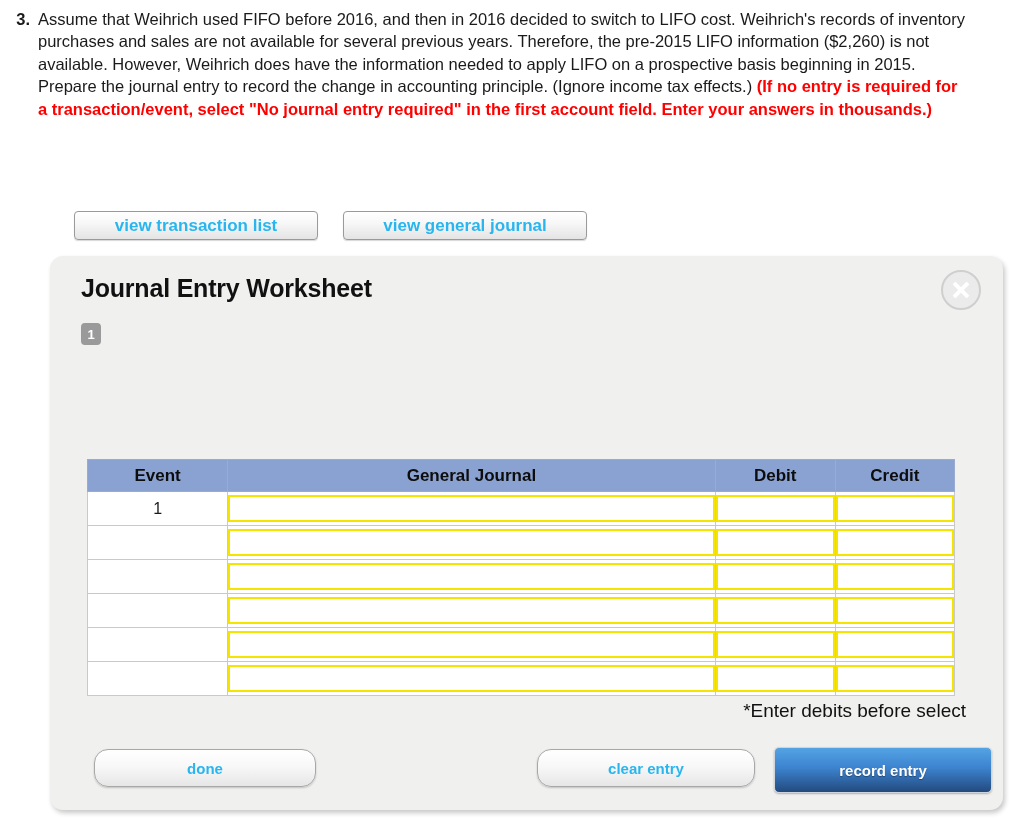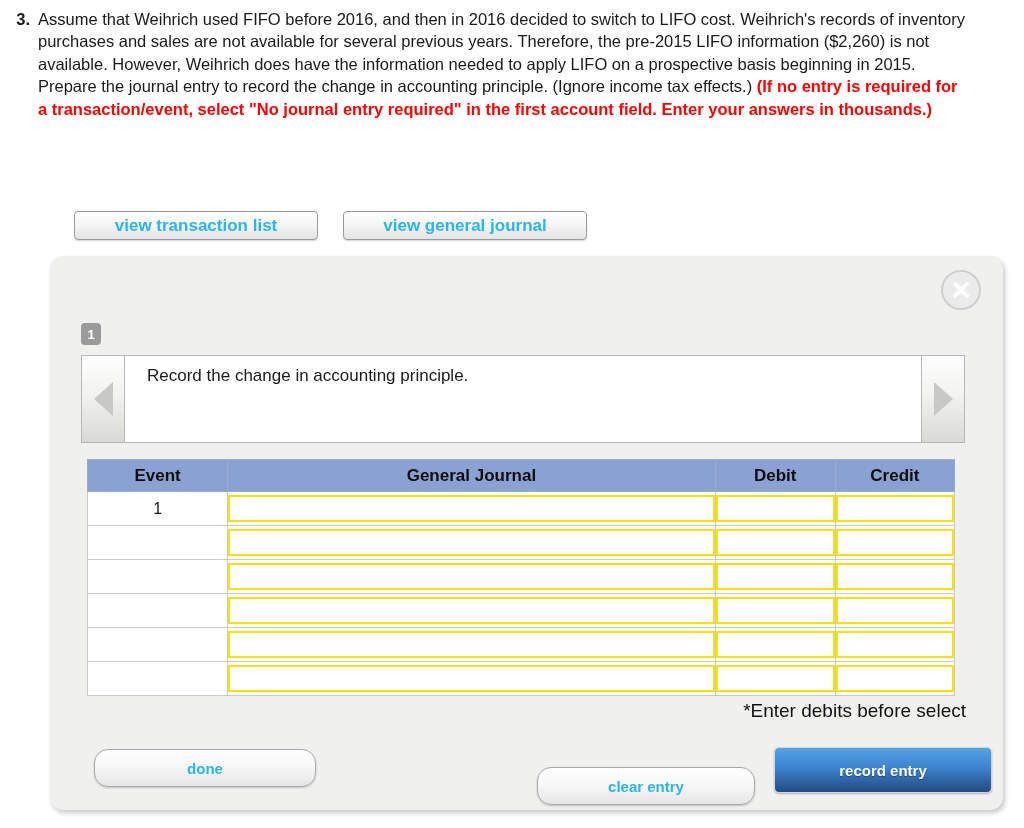--- a/index.html
+++ b/index.html
@@ -251,21 +251,21 @@
     color: #29b6ef;
     font-size: 15px;
     font-weight: bold;
     display: flex;
     align-items: center;
     justify-content: center;
     cursor: pointer;
     box-sizing: border-box;
   }
   .btn-done       { left: 44px;  top: 493px; width: 222px; }
-  .btn-clear      { left: 487px; top: 511px; width: 218px; }
+  .btn-clear      { left: 487px; top: 493px; width: 218px; }
   .btn-record {
     left: 724px; top: 491px; width: 218px; height: 46px;
     border-radius: 5px;
     border: 1px solid #cfd5da;
     background: linear-gradient(to bottom, #54a3e4 0%, #3c83cf 45%, #234a7e 100%);
     color: #ffffff;
     box-shadow: 0 1px 2px rgba(0,0,0,0.28);
     text-shadow: 0 1px 1px rgba(0,0,0,0.35);
   }
 </style>
@@ -279,33 +279,25 @@
   </div>
 </div>
 
 <div class="view-row">
   <div class="view-btn">view transaction list</div>
   <div class="view-btn wide">view general journal</div>
 </div>
 
 <div class="panel">
 
+  <div class="panel-title">Journal Entry Worksheet</div>
   <div class="close-btn"></div>
 
   <div class="step-badge">1</div>
 
-  <div class="desc-strip">
-    <div class="nav-arrow">
-      <span class="tri tri-left"></span>
-    </div>
-    <div class="desc-text">Record the change in accounting principle.</div>
-    <div class="nav-arrow right">
-      <span class="tri tri-right"></span>
-    </div>
-  </div>
 
   <table class="jtable">
     <colgroup>
       <col class="col-event">
         <col class="col-gj">
         <col class="col-debit">
         <col class="col-credit">
     </colgroup>
     <thead>
       <tr>

